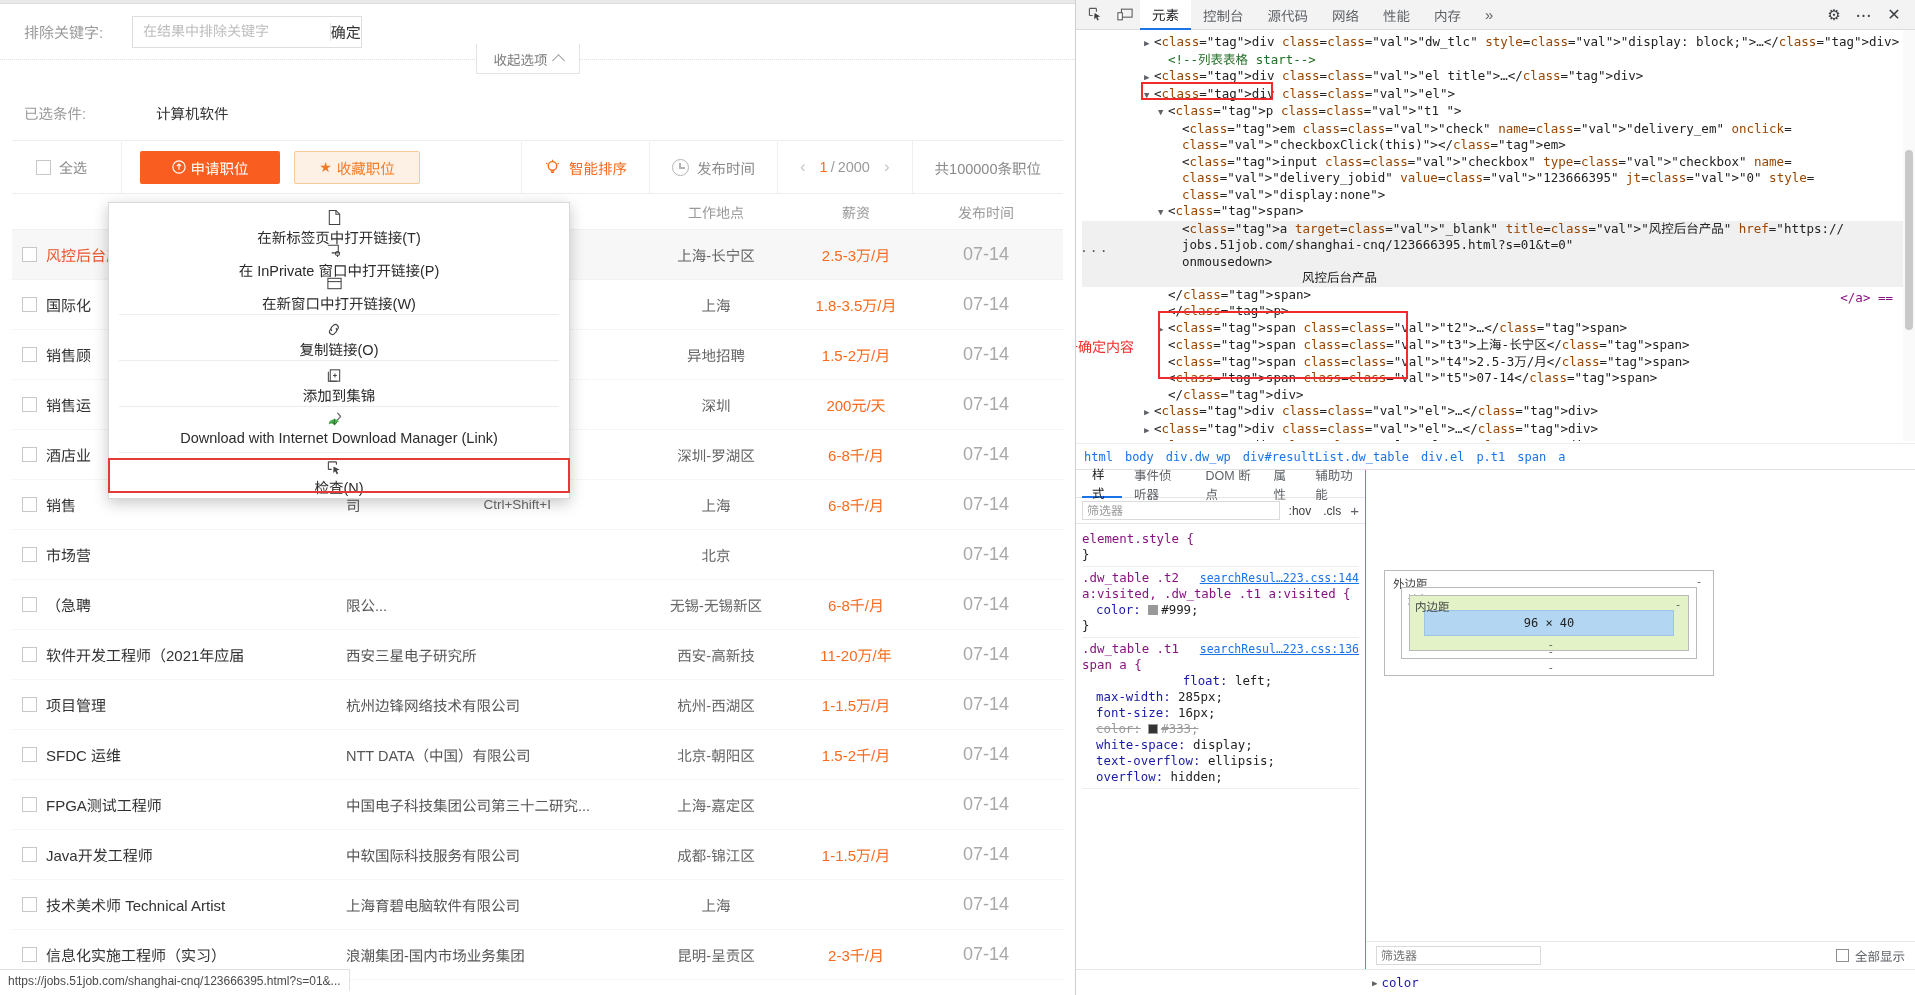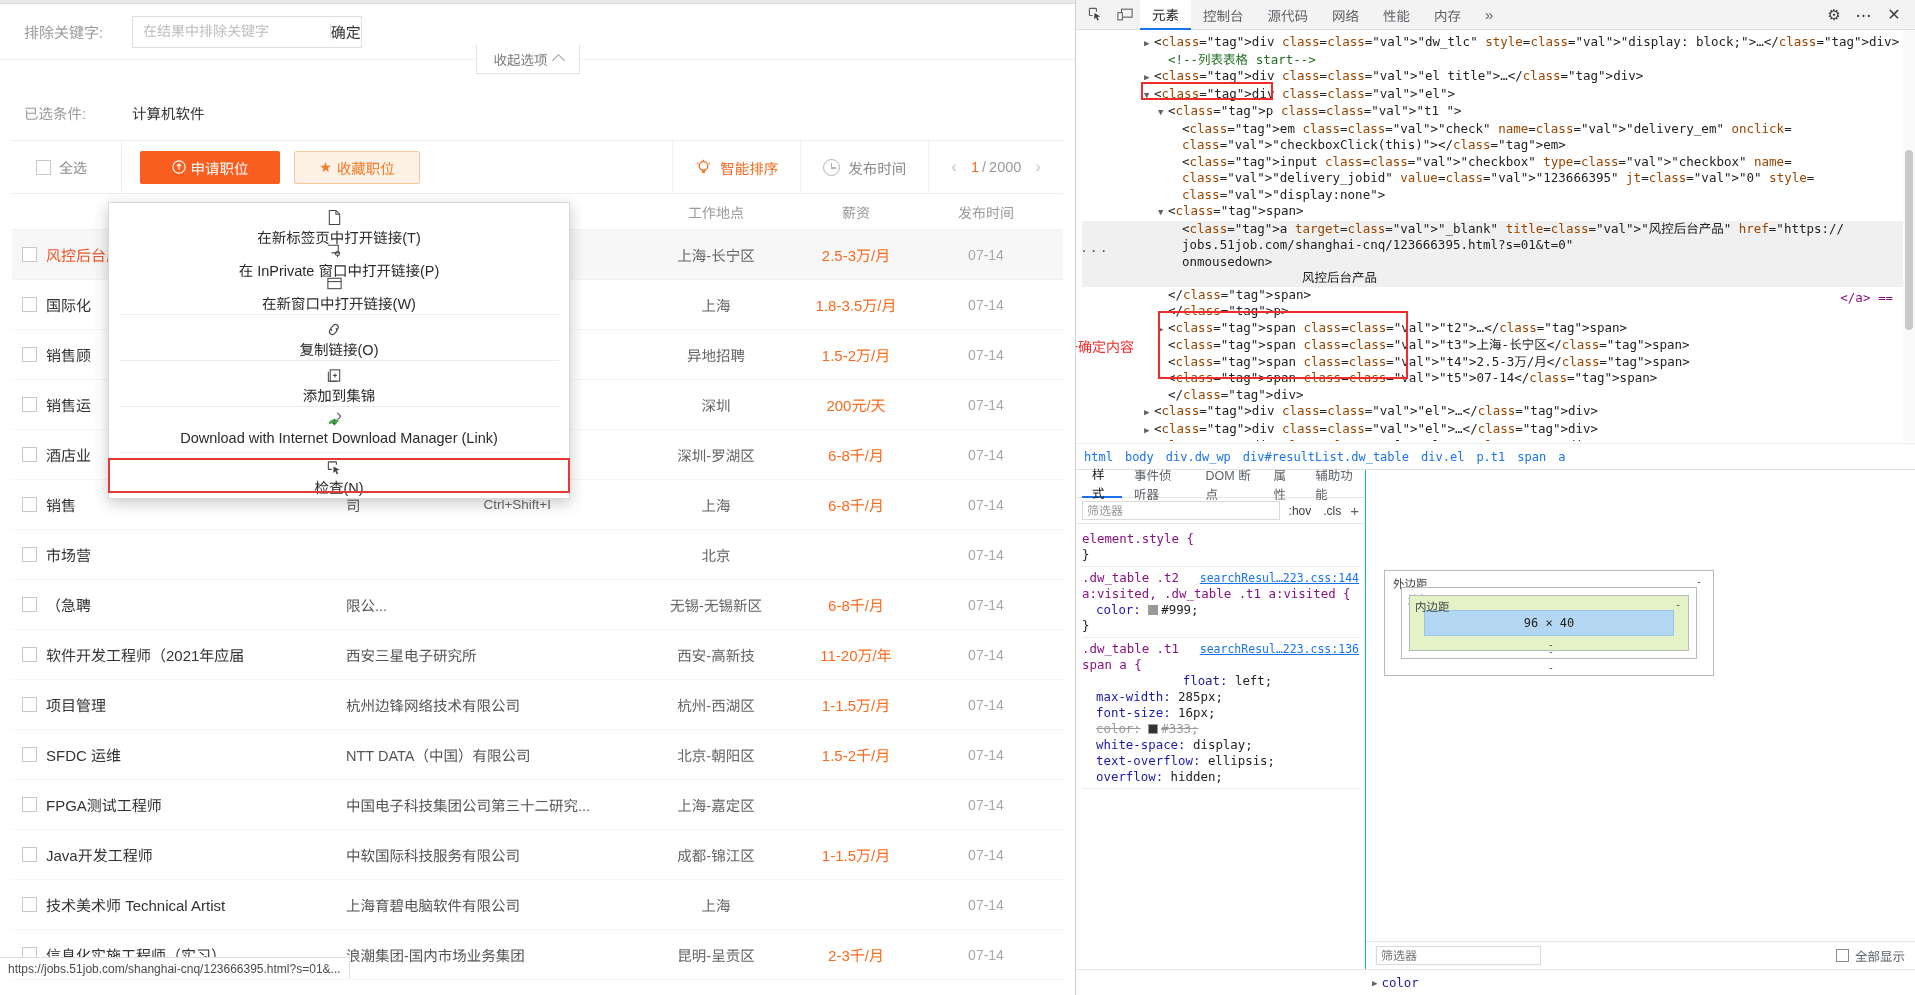--- a/index.html
+++ b/index.html
@@ -52,21 +52,21 @@
     width: 104px; height: 30px;
     border: 1px solid #e4e4e4; border-top: 0;
     background: #fff; color: #7d7d7d; font-size: 13.5px;
     display: flex; align-items: center; justify-content: center; gap: 6px;
     cursor: pointer;
   }
   .caret-up { display: inline-block; width: 9px; height: 9px; border-left: 1.4px solid #9a9a9a; border-top: 1.4px solid #9a9a9a; transform: rotate(45deg); position: relative; top: 2px; }
 
   .cond-row { display: flex; align-items: center; height: 44px; padding-left: 24px; }
   .cond-label { color: #9b9b9b; font-size: 14.5px; width: 108px; }
-  .cond-value { color: #333; font-size: 14.5px; }
+  .cond-value { color: #333; font-size: 14.5px; margin-left: 24px; }
 
   .toolbar {
     display: flex; align-items: center;
     height: 54px; margin: 6px 12px 0 12px;
     border: 1px solid #eee; border-left: 0; border-right: 0;
     background: #fff;
   }
   .tb-selectall {
     display: flex; align-items: center; gap: 8px;
     width: 110px; height: 100%; padding-left: 24px;
@@ -131,25 +131,25 @@
     margin: 0 12px; font-size: 15px;
     border-bottom: 1px dotted #ededed;
   }
   .row.hl { background: #f7f7f7; }
   .row .c-check { display: flex; align-items: center; justify-content: center; }
   .row .c-title { color: #333; padding-right: 8px; white-space: nowrap; overflow: hidden; text-overflow: ellipsis; }
   .row.hl .c-title { color: #e8572a; }
   .row .c-comp  { color: #555; font-size: 14.5px; white-space: nowrap; overflow: hidden; text-overflow: ellipsis; }
   .row .c-loc   { color: #666; font-size: 14.5px; }
   .row .c-sal   { color: #f86b1f; font-size: 15px; }
-  .row .c-date  { color: #a8a8a8; font-size: 14px; text-align: center; }
+  .row .c-date  { color: #a8a8a8; font-size: 18px; text-align: center; }
 
   
   .statusbar {
-    position: absolute; left: 0; bottom: 16px;
+    position: absolute; left: 0; bottom: 4px;
     height: 22px; max-width: 352px;
     background: #fff; border-top: 1px solid #e0e0e0; border-right: 1px solid #e0e0e0;
     display: flex; align-items: center; padding: 0 8px;
     font-size: 12px; color: #4a4a4a;
     white-space: nowrap; overflow: hidden;
   }
 
   
   #ctxmenu {
     position: absolute; left: 108px; top: 202px;
@@ -378,20 +378,21 @@
         <span class="clock"></span>
         <span>发布时间</span>
       </div>
       <div class="tb-cell tb-pager">
         <span class="pg-arrow">‹</span>
         <span>
           <span class="pg-cur">1</span><span class="pg-total" style="margin:0 3px;">/</span><span class="pg-total">2000</span>
         </span>
         <span class="pg-arrow">›</span>
       </div>
+      <div class="tb-cell tb-count">共100000条职位</div>
     </div>
 
     <div class="th-row">
       <div class="c-check"></div>
       <div class="c-title">职位名</div>
       <div class="c-comp">公司名</div>
       <div class="c-loc">工作地点</div>
       <div class="c-sal">薪资</div>
       <div class="c-date">发布时间</div>
     </div>

